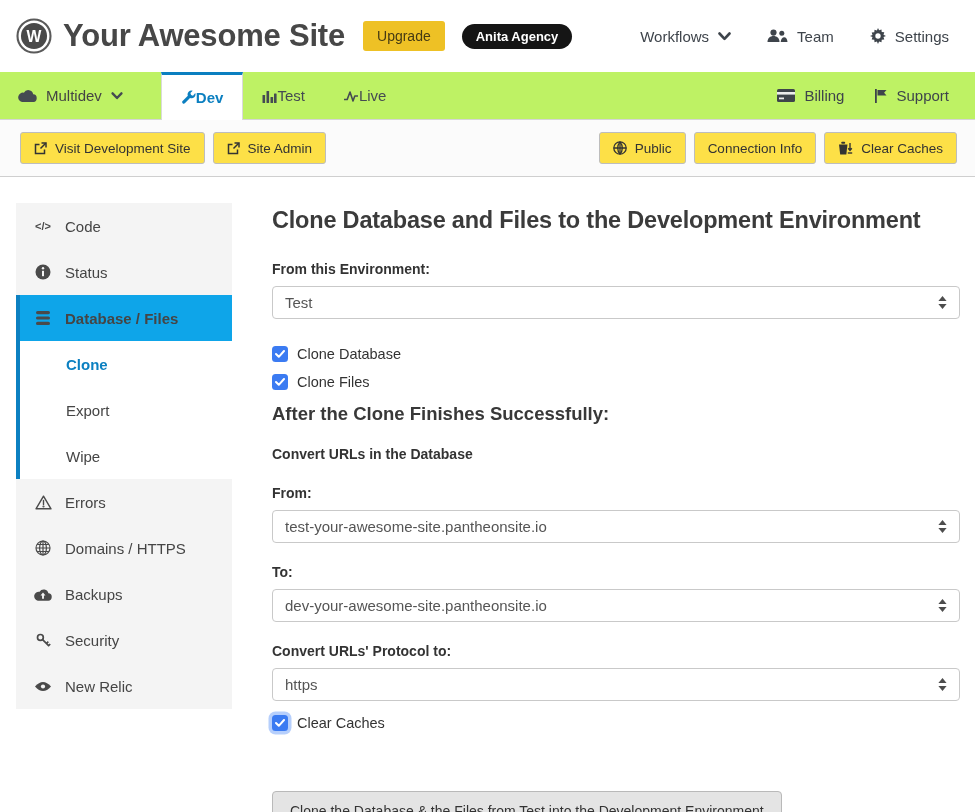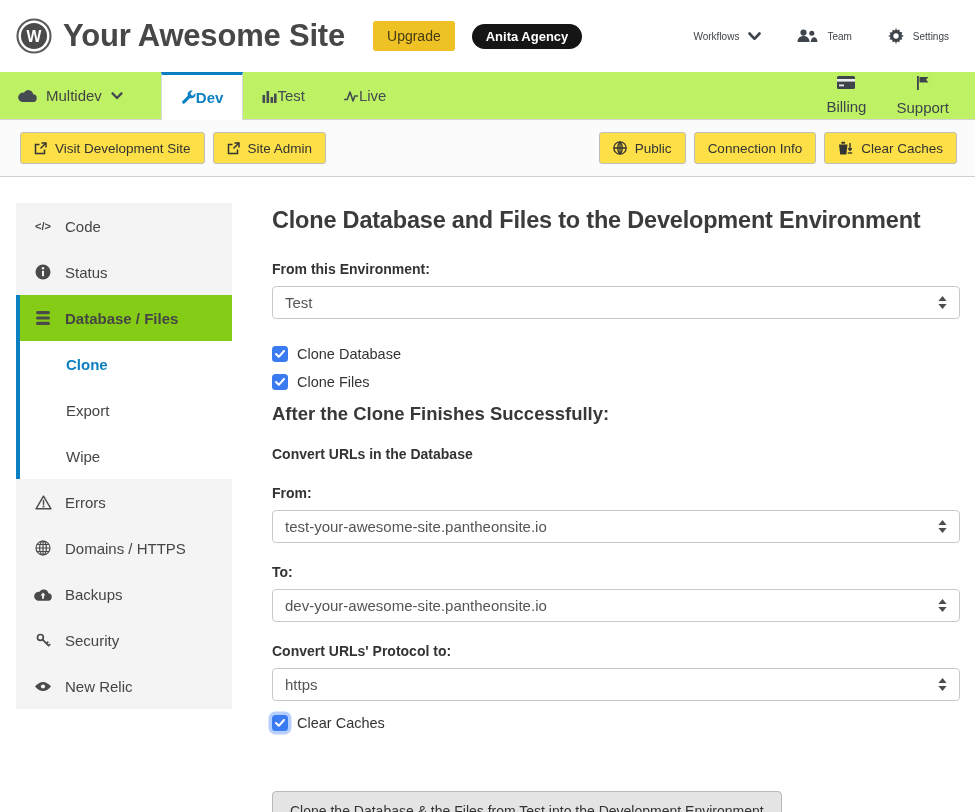--- a/index.html
+++ b/index.html
@@ -3,54 +3,54 @@
 <meta charset="utf-8">
 <style>
   * { box-sizing: border-box; margin: 0; padding: 0; }
   html,body { width:975px; height:812px; overflow:hidden; background:#fff;
     font-family:"Liberation Sans","DejaVu Sans",sans-serif; color:#444; }
 
   
   .hdr { height:72px; display:flex; align-items:center; padding:0 26px 0 16px; background:#fff; }
   .wp-logo { width:36px; height:36px; flex:0 0 auto; }
   .site-title { font-size:31px; font-weight:bold; color:#474747; margin-left:11px; letter-spacing:-0.2px; }
-  .upgrade-btn { margin-left:28px; background:#eec125; border:none; border-radius:3px;
+  .upgrade-btn { margin-left:18px; background:#eec125; border:none; border-radius:3px;
     padding:7px 14px; font-size:14px; color:#453a13; font-family:inherit; cursor:pointer; }
   .org-badge { margin-left:17px; background:#151515; color:#fff; border-radius:13px;
     padding:5px 14px; font-size:13px; font-weight:bold; }
   .hdr-nav { margin-left:auto; display:flex; align-items:center; gap:36px; }
-  .hdr-item { display:flex; align-items:center; gap:9px; font-size:10px; color:#3e444b; cursor:pointer; }
+  .hdr-item { display:flex; align-items:center; gap:9px; font-size:15px; color:#3e444b; cursor:pointer; }
 
   
   .env-nav { height:48px; background:#bef264; border-bottom:1px solid #d5d5d5;
     display:flex; align-items:stretch; padding:0 26px 0 18px; }
   .env-left { display:flex; align-items:center; gap:9px; font-size:15px; padding-right:24px; cursor:pointer; }
   .tab { display:flex; align-items:center; padding:0 19px; font-size:15px; color:#454b52; cursor:pointer; }
   .tab.active { background:#fff; border-top:3px solid #0b7fc0; border-left:1px solid #dadada;
     border-right:1px solid #dadada; margin-bottom:-1px; margin-left:14px; color:#0b7fc0; font-weight:bold; }
   .env-right { margin-left:auto; display:flex; align-items:center; gap:30px; }
-  .env-right .hdr-item { font-size:15px;flex-direction:column; }
+  .env-right .hdr-item { font-size:15px; }
 
   
   .action-bar { height:57px; background:#fbfbfb; border-bottom:1px solid #cfcfcf;
     display:flex; align-items:center; padding:0 18px 0 20px; }
   .abtn { display:flex; align-items:center; gap:8px; height:32px; padding:0 13px;
     background:#fde047; border:1px solid #bdbdbd; border-radius:3px; font-size:13.5px;
     color:#333; font-family:inherit; cursor:pointer; }
   .abtn + .abtn { margin-left:8px; }
   .ab-right { margin-left:auto; display:flex; align-items:flex-start; }
 
   
   .page { display:flex; align-items:flex-start; }
   .sidebar { width:216px; margin:26px 0 0 16px; flex:0 0 auto; }
   .side-item { height:46px; display:flex; align-items:center; gap:13px; padding-left:18px;
     background:#f4f4f4; font-size:15px; color:#454545; cursor:pointer; }
   .side-item .ic { width:18px; display:flex; justify-content:center; color:#4a4a4a; }
   .active-group { border-left:4px solid #0c80c1; background:#fff; }
-  .active-group .side-item { background:#84cc16; padding-left:14px; }
+  .active-group .side-item { background:#0ea5e9; padding-left:14px; }
   .active-group .side-item.parent { font-weight:bold; }
   .side-sub { height:46px; display:flex; align-items:center; padding-left:46px;
     font-size:15px; color:#454545; cursor:pointer; background:#fff; }
   .side-sub.current { color:#0c80c1; font-weight:bold; }
 
   .main { flex:1; margin:30px 15px 0 40px; }
   h1 { font-size:23.5px; font-weight:bold; color:#3b3b3b; margin-bottom:27px; letter-spacing:-0.2px; }
   h2 { font-size:18.5px; font-weight:bold; color:#383838; margin:13px 0 21px; }
   .field-label { font-size:14px; font-weight:bold; color:#333; margin-bottom:9px; }
   .select { height:33px; border:1px solid #c9c9c9; border-radius:4px; background:#fff;

